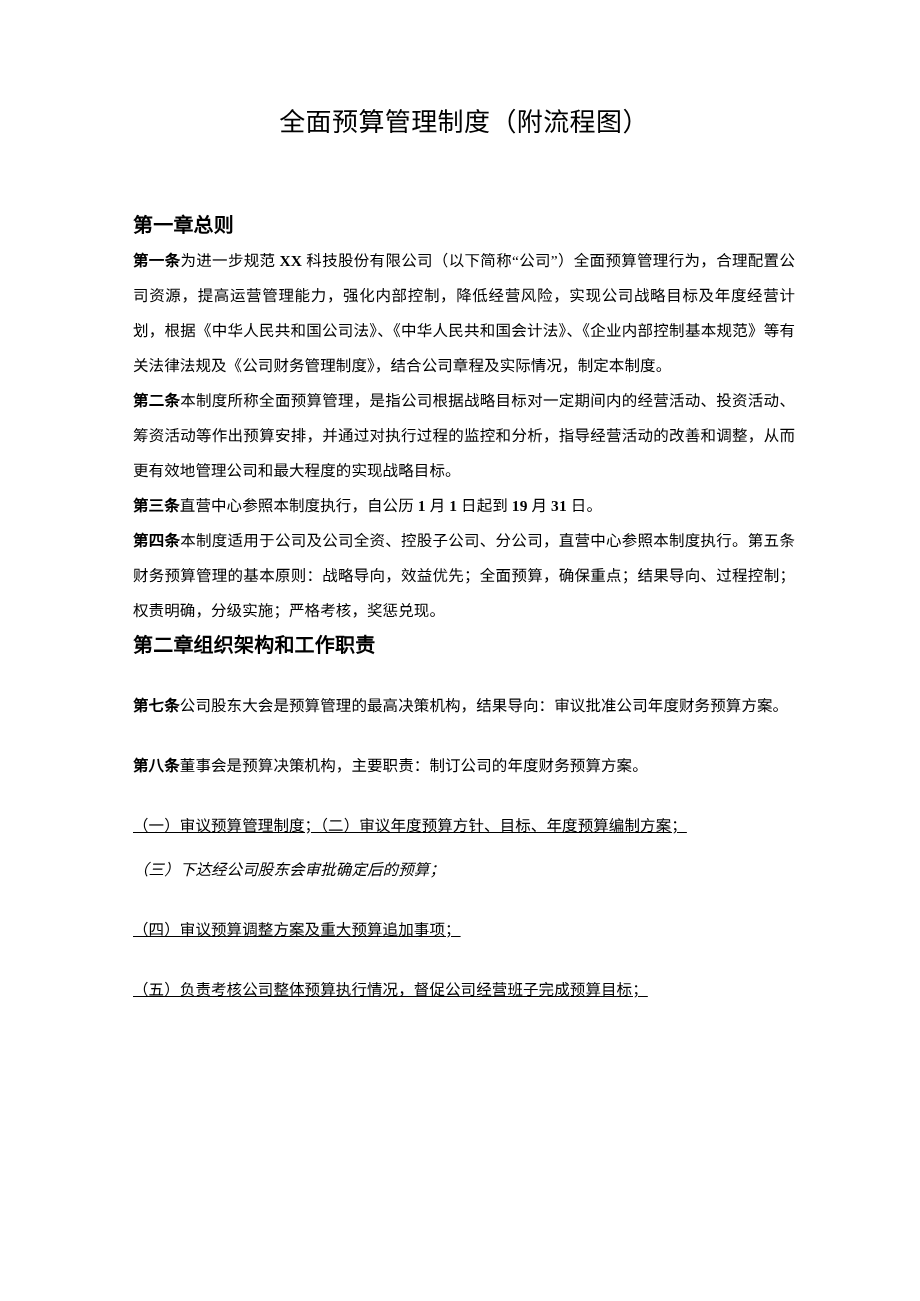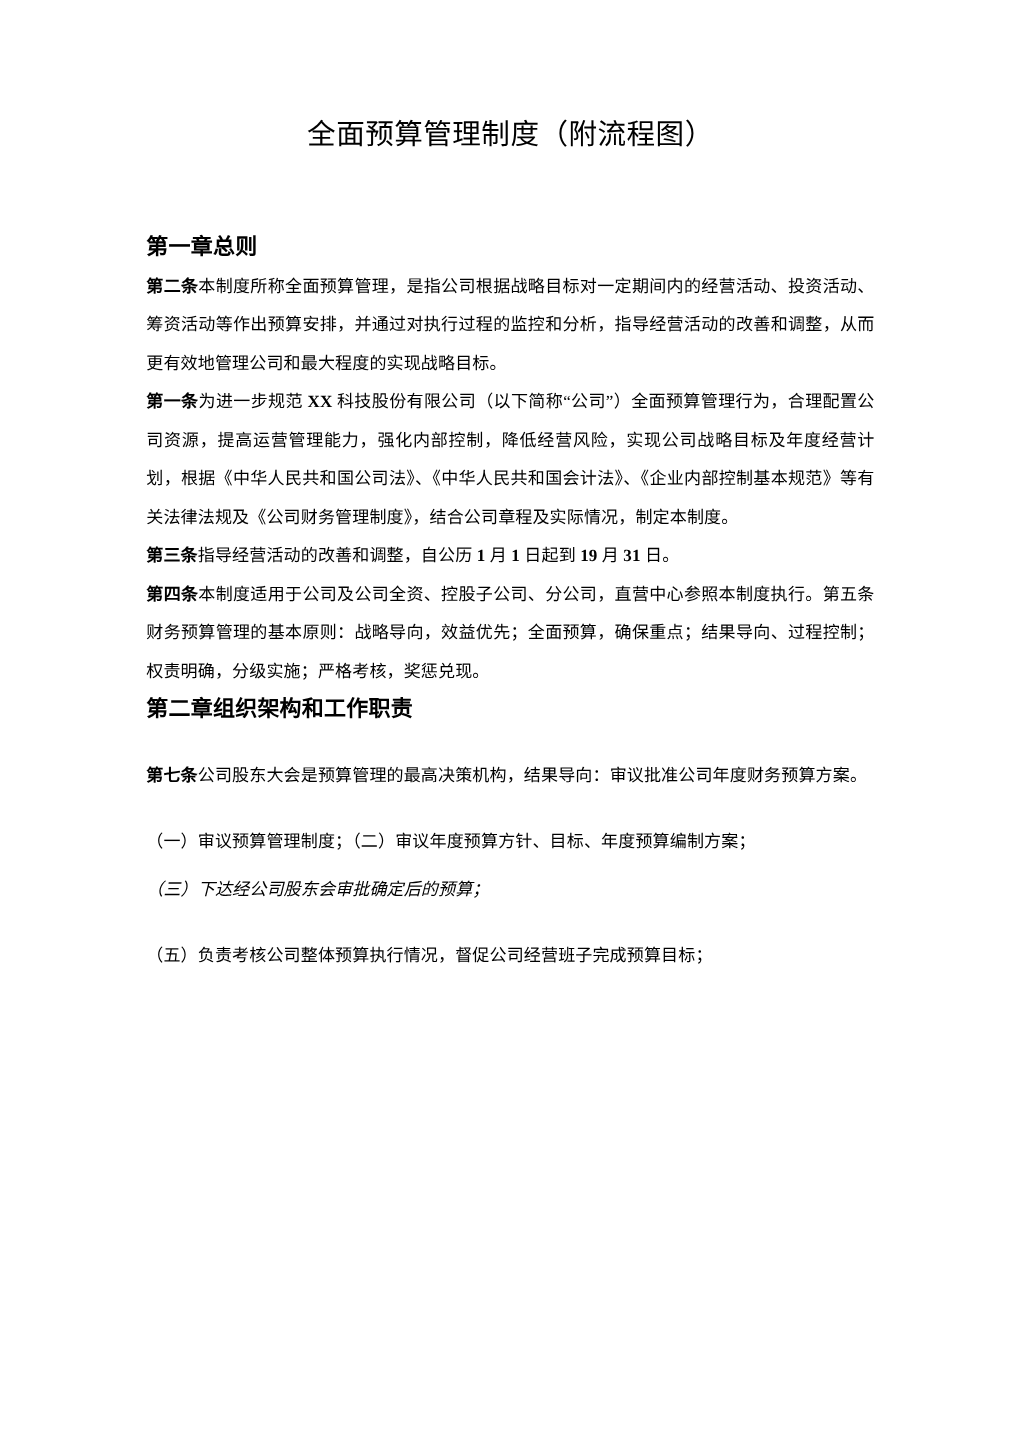--- a/index.html
+++ b/index.html
@@ -68,45 +68,47 @@
     margin-top: 25px;
   }
   .sub-item {
     font-size: 15.5px;
     line-height: 35px;
     margin: 0;
     text-align: justify;
     letter-spacing: 0.1px;
   }
   .sub-item.gap-sm { margin-top: 9px; font-style: italic; }
-  .sub-item.gap-md { margin-top: 25px; }
+  .sub-item.gap-md { margin-top: 25px; text-decoration: underline; }
 </style>
 </head>
 <body>
 
 <div class="page">
   <div class="content">
 
     <h1 class="doc-title">全面预算管理制度（附流程图）</h1>
 
     <div class="chapter-heading first">第一章总则</div>
 
+    <p class="article"><span class="lead">第一条</span><span>为进一步规范 </span><b>XX</b><span> 科技股份有限公司（以下简称“公司”）全面预算管理行为，合理配置公司资源，提高运营管理能力，强化内部控制，降低经营风险，实现公司战略目标及年度经营计划，根据《中华人民共和国公司法》、《中华人民共和国会计法》、《企业内部控制基本规范》等有关法律法规及《公司财务管理制度》，结合公司章程及实际情况，制定本制度。</span></p>
+
     <p class="article"><span class="lead">第二条</span><span>本制度所称全面预算管理，是指公司根据战略目标对一定期间内的经营活动、投资活动、筹资活动等作出预算安排，并通过对执行过程的监控和分析，指导经营活动的改善和调整，从而更有效地管理公司和最大程度的实现战略目标。</span></p>
 
-    <p class="article"><span class="lead">第一条</span><span>为进一步规范 </span><b>XX</b><span> 科技股份有限公司（以下简称“公司”）全面预算管理行为，合理配置公司资源，提高运营管理能力，强化内部控制，降低经营风险，实现公司战略目标及年度经营计划，根据《中华人民共和国公司法》、《中华人民共和国会计法》、《企业内部控制基本规范》等有关法律法规及《公司财务管理制度》，结合公司章程及实际情况，制定本制度。</span></p>
-
-    <p class="article"><span class="lead">第三条</span><span>指导经营活动的改善和调整，自公历 </span><b>1</b><span> 月 </span><b>1</b><span> 日起到 </span><b>19</b><span> 月 </span><b>31</b><span> 日。</span></p>
+    <p class="article"><span class="lead">第三条</span><span>直营中心参照本制度执行，自公历 </span><b>1</b><span> 月 </span><b>1</b><span> 日起到 </span><b>19</b><span> 月 </span><b>31</b><span> 日。</span></p>
 
     <p class="article"><span class="lead">第四条</span><span>本制度适用于公司及公司全资、控股子公司、分公司，直营中心参照本制度执行。第五条财务预算管理的基本原则：战略导向，效益优先；全面预算，确保重点；结果导向、过程控制；权责明确，分级实施；严格考核，奖惩兑现。</span></p>
 
     <div class="chapter-heading">第二章组织架构和工作职责</div>
 
 
     <p class="article loose"><span class="lead">第七条</span><span>公司股东大会是预算管理的最高决策机构，结果导向：审议批准公司年度财务预算方案。</span></p>
 
+    <p class="article loose"><span class="lead">第八条</span><span>董事会是预算决策机构，主要职责：制订公司的年度财务预算方案。</span></p>
 
 
     <p class="sub-item gap-md">（一）审议预算管理制度；（二）审议年度预算方针、目标、年度预算编制方案；</p>
     <p class="sub-item gap-sm">（三）下达经公司股东会审批确定后的预算；</p>
+    <p class="sub-item gap-md">（四）审议预算调整方案及重大预算追加事项；</p>
     <p class="sub-item gap-md">（五）负责考核公司整体预算执行情况，督促公司经营班子完成预算目标；</p>
 
   </div>
 </div>
 
 </body></html>

